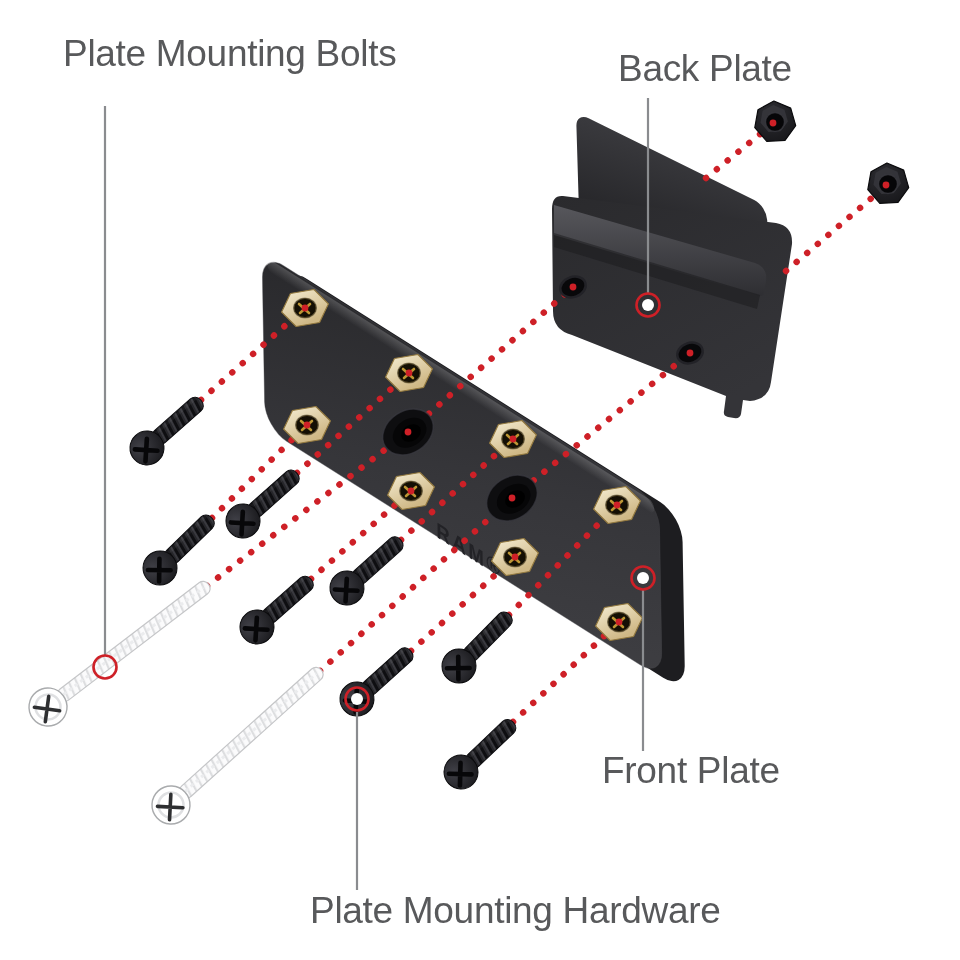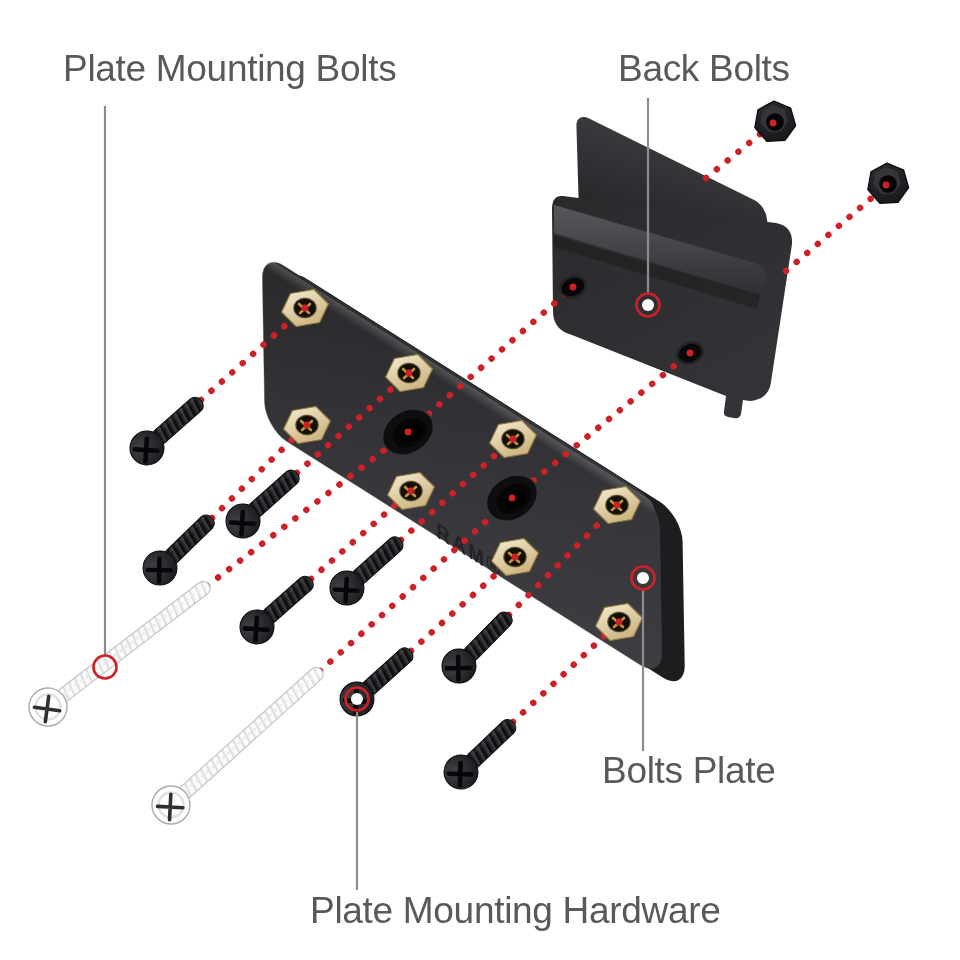--- a/index.html
+++ b/index.html
@@ -6,21 +6,21 @@
   body{
     width:960px;height:960px;position:relative;background:#ffffff;overflow:hidden;
     font-family:"Liberation Sans", sans-serif;
   }
   #stage{position:absolute;left:0;top:0;width:960px;height:960px;}
   .callout-label{
     position:absolute;white-space:nowrap;color:#58595b;font-size:37px;
     letter-spacing:-0.3px;font-weight:400;line-height:1.1;
     font-family:"Liberation Sans", sans-serif;
   }
-  #lbl-pmb{left:63px;top:49px;}
+  #lbl-pmb{left:63px;top:34px;}
   #lbl-bp{left:618px;top:49px;}
   #lbl-fp{left:602px;top:751px;}
   #lbl-bmh{left:310px;top:891px;}
   .dots{stroke:#ce2027;stroke-width:6.4;stroke-linecap:round;stroke-dasharray:0.1 13.8;fill:none;}
   .cdot{fill:#ce2027;}
   .leader{stroke:#8a8c8f;stroke-width:2.2;fill:none;}
   .ring{fill:none;stroke:#ce2027;stroke-width:2.6;}
   .wdot{fill:#ffffff;}
 </style>
 </head>
@@ -217,15 +217,15 @@
     <circle class="ring" cx="643" cy="578" r="11.5"></circle>
     <circle class="wdot" cx="643" cy="578" r="6"></circle>
 
     <line class="leader" x1="357" y1="712" x2="357" y2="890"></line>
     <circle class="ring" cx="357" cy="699" r="11.5"></circle>
     <circle class="wdot" cx="357" cy="699" r="6"></circle>
   </g>
 </svg>
 
 <div id="lbl-pmb" class="callout-label">Plate Mounting Bolts</div>
-<div id="lbl-bp" class="callout-label">Back Bolts</div>
-<div id="lbl-fp" class="callout-label">Bolts Plate</div>
+<div id="lbl-bp" class="callout-label">Back Plate</div>
+<div id="lbl-fp" class="callout-label">Front Plate</div>
 <div id="lbl-bmh" class="callout-label">Plate Mounting Hardware</div>
 
 </body></html>

